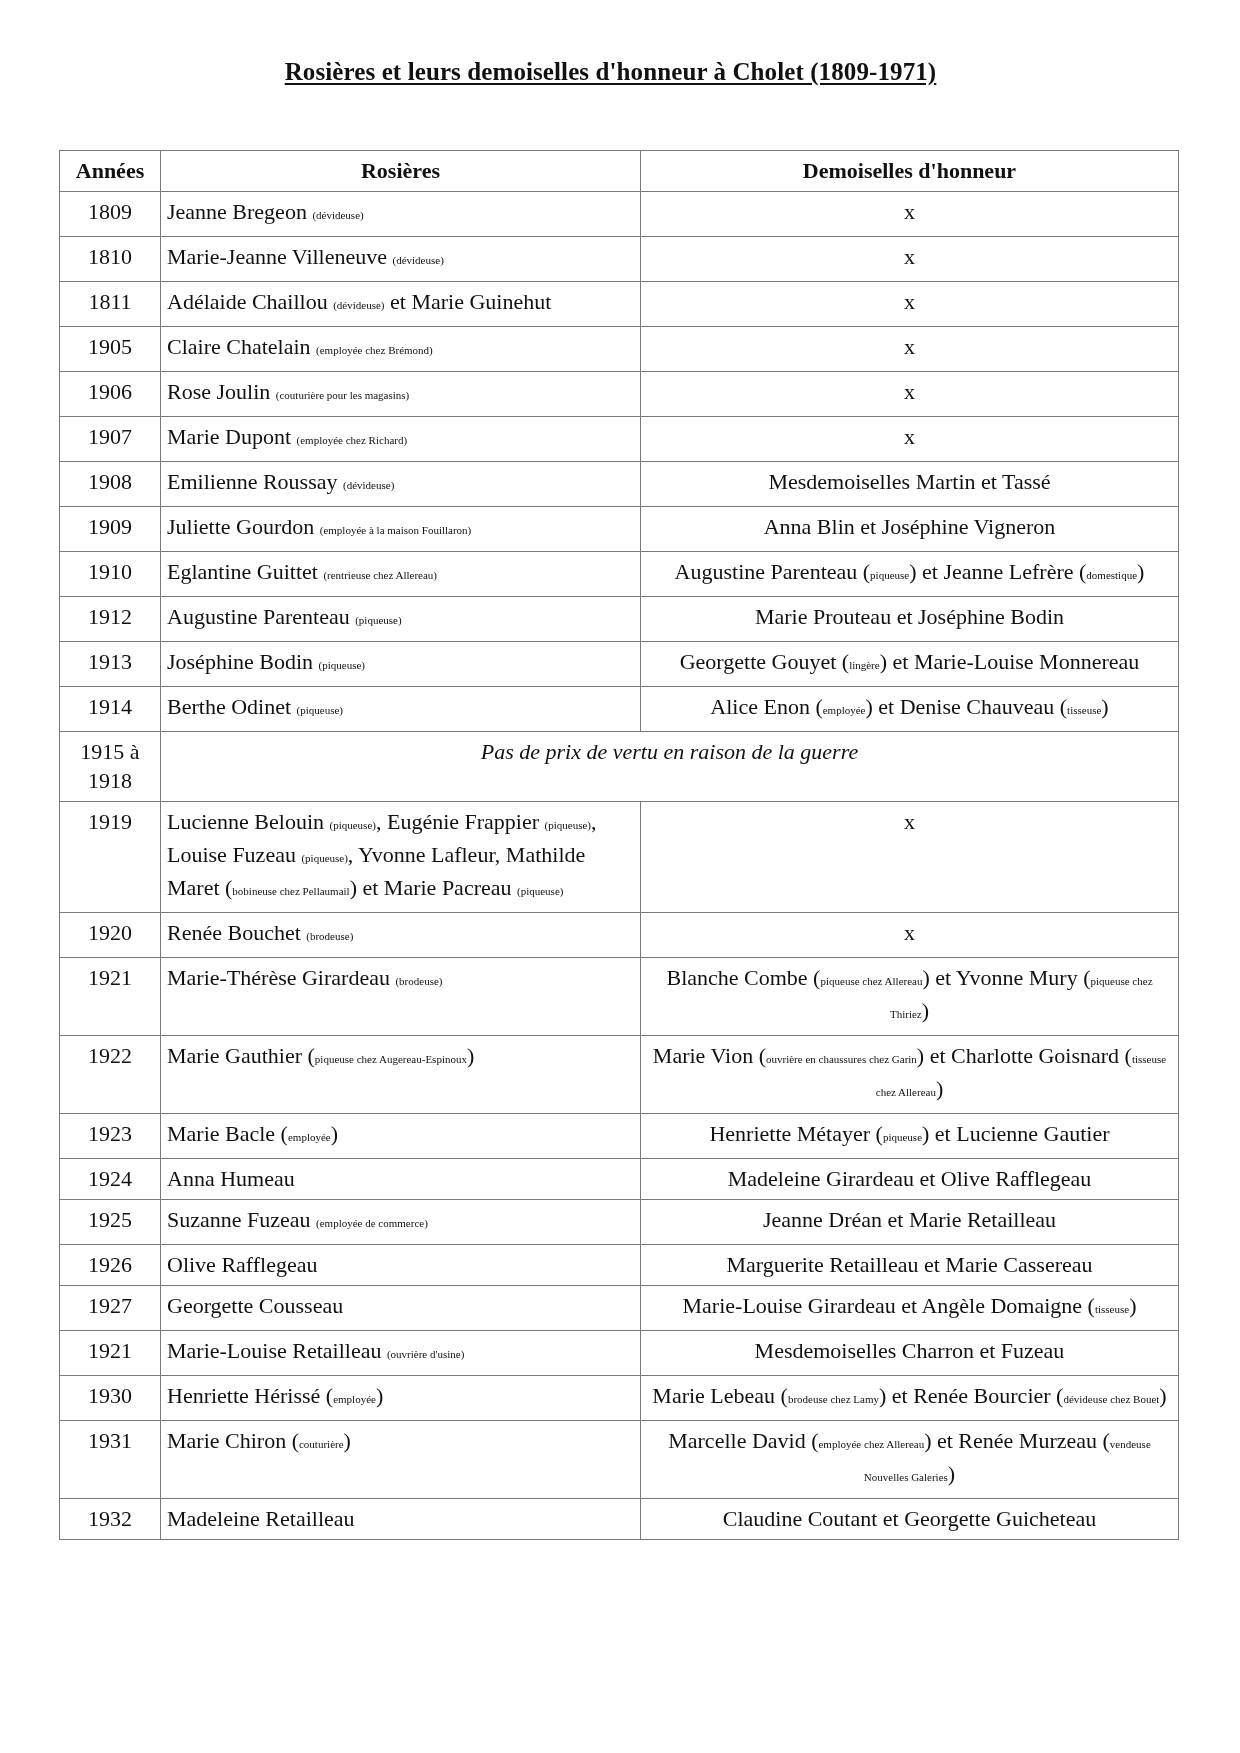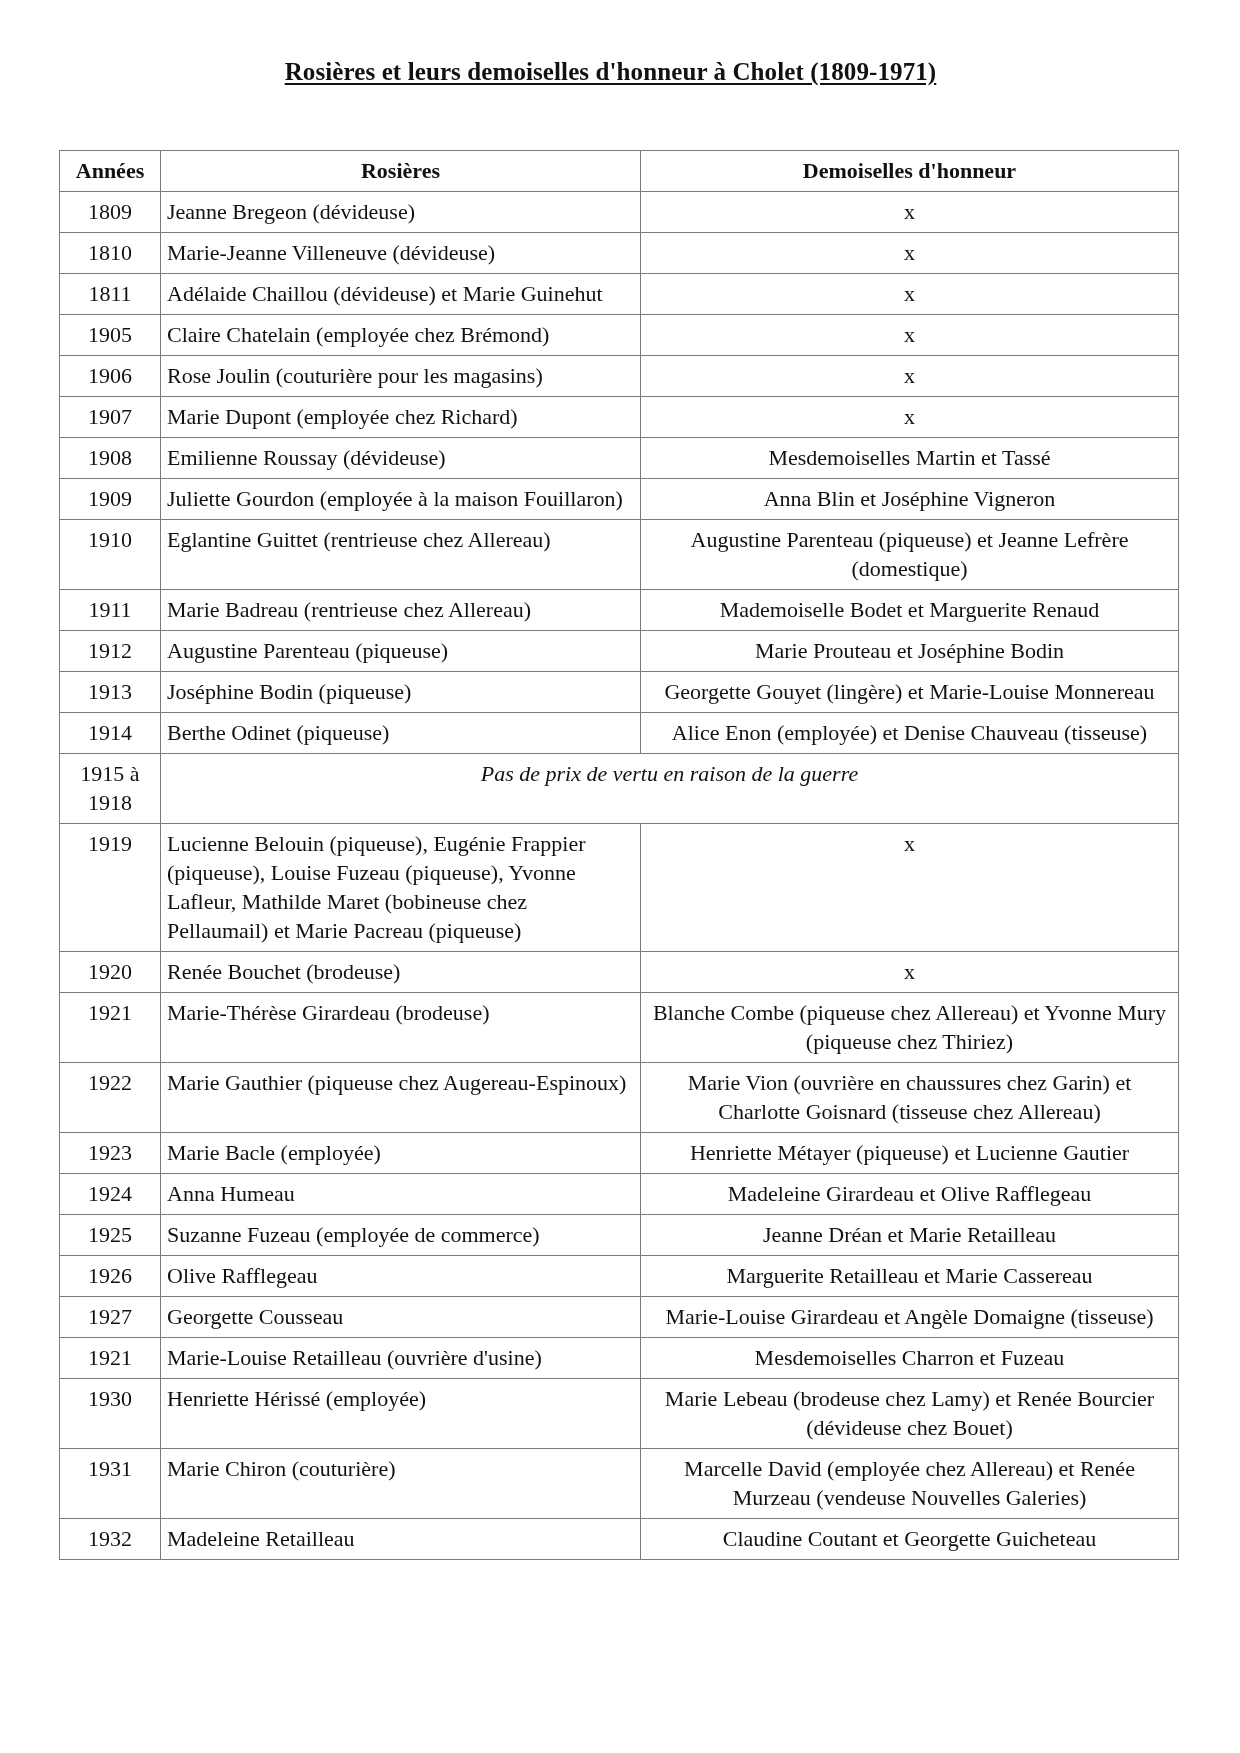--- a/index.html
+++ b/index.html
@@ -21,21 +21,21 @@
     padding: 5px 6px 6px 6px; font-size: 22px; line-height: 29px;
   }
   col.c-year { width: 101px; }
   col.c-ros { width: 480px; }
   col.c-dem { width: 538px; }
   th { font-weight: bold; }
   td.year { font-weight: normal; text-align: center; }
   td.ros { text-align: left; }
   td.dem { text-align: center; }
   td.war { text-align: center; font-style: italic; }
-  .sm { font-size: 22px; text-align: right; }
+  .sm { font-size: 11px; text-align: right; }
 </style>
 </head>
 <body>
 
 <div class="title">Rosières et leurs demoiselles d'honneur à Cholet (1809-1971)</div>
 
 <table class="rt">
   <colgroup>
       <col class="c-year">
       <col class="c-ros">
@@ -86,25 +86,20 @@
       </tr>
       <tr>
         <td class="year">1909</td>
         <td class="ros"><span>Juliette Gourdon </span><span class="sm">(employée à la maison Fouillaron)</span></td>
         <td class="dem"><span>Anna Blin et Joséphine Vigneron</span></td>
       </tr>
       <tr>
         <td class="year">1910</td>
         <td class="ros"><span>Eglantine Guittet </span><span class="sm">(rentrieuse chez Allereau)</span></td>
         <td class="dem"><span>Augustine Parenteau (</span><span class="sm">piqueuse</span><span>) et Jeanne Lefrère (</span><span class="sm">domestique</span><span>)</span></td>
-      </tr>
-      <tr>
-        <td class="year">1911</td>
-        <td class="ros"><span>Marie Badreau </span><span class="sm">(rentrieuse chez Allereau)</span></td>
-        <td class="dem"><span>Mademoiselle Bodet et Marguerite Renaud</span></td>
       </tr>
       <tr>
         <td class="year">1912</td>
         <td class="ros"><span>Augustine Parenteau </span><span class="sm">(piqueuse)</span></td>
         <td class="dem"><span>Marie Prouteau et Joséphine Bodin</span></td>
       </tr>
       <tr>
         <td class="year">1913</td>
         <td class="ros"><span>Joséphine Bodin </span><span class="sm">(piqueuse)</span></td>
         <td class="dem"><span>Georgette Gouyet (</span><span class="sm">lingère</span><span>) et Marie-Louise Monnereau</span></td>

